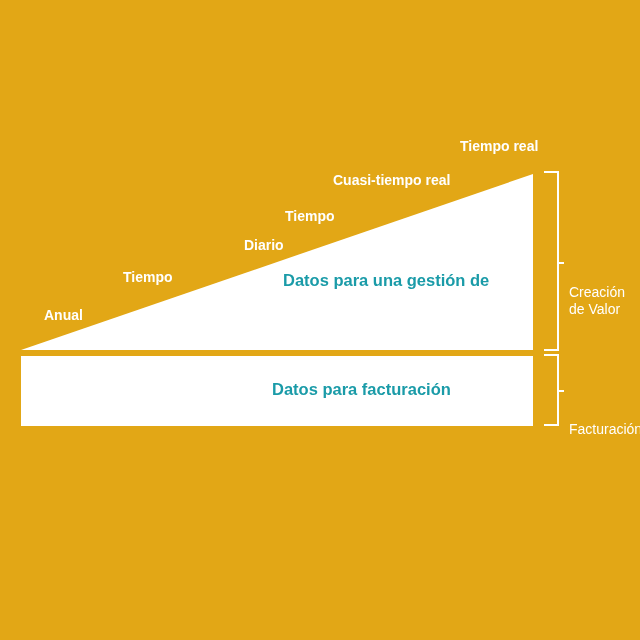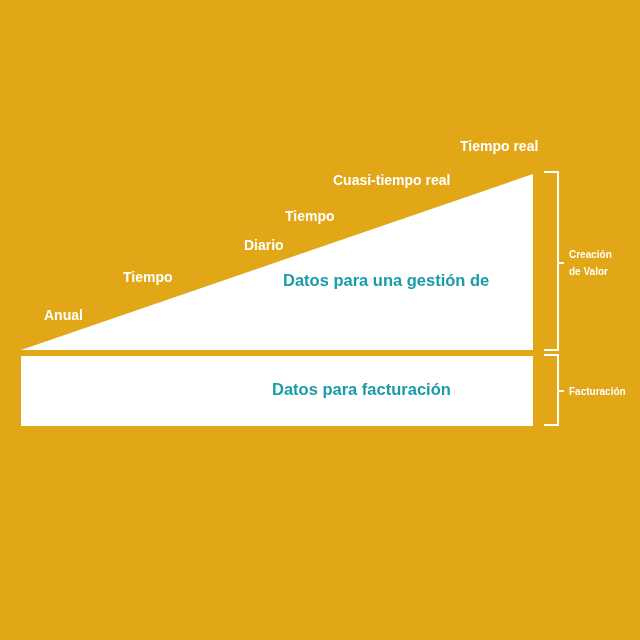--- a/index.html
+++ b/index.html
@@ -31,23 +31,24 @@
       position: absolute;
       color: #1A9BA8;
       font-weight: bold;
       font-size: 16.5px;
       line-height: 24px;
       white-space: nowrap;
     }
     .bracket-label {
       position: absolute;
       color: #ffffff;
-      font-weight: bold;
-      font-size: 10px;
+      font-weight: normal;
+      font-size: 14px;
       line-height: 17px;
+      margin-top: 38px;
     }
   </style>
 </head>
 <body>
 
 <svg id="canvas" width="640" height="640" viewBox="0 0 640 640" xmlns="http://www.w3.org/2000/svg">
 
   <polygon points="21,350 533,174 533,350" fill="#FFFFFF"></polygon>
 
   <rect x="21" y="356" width="512" height="70" fill="#FFFFFF"></rect>

